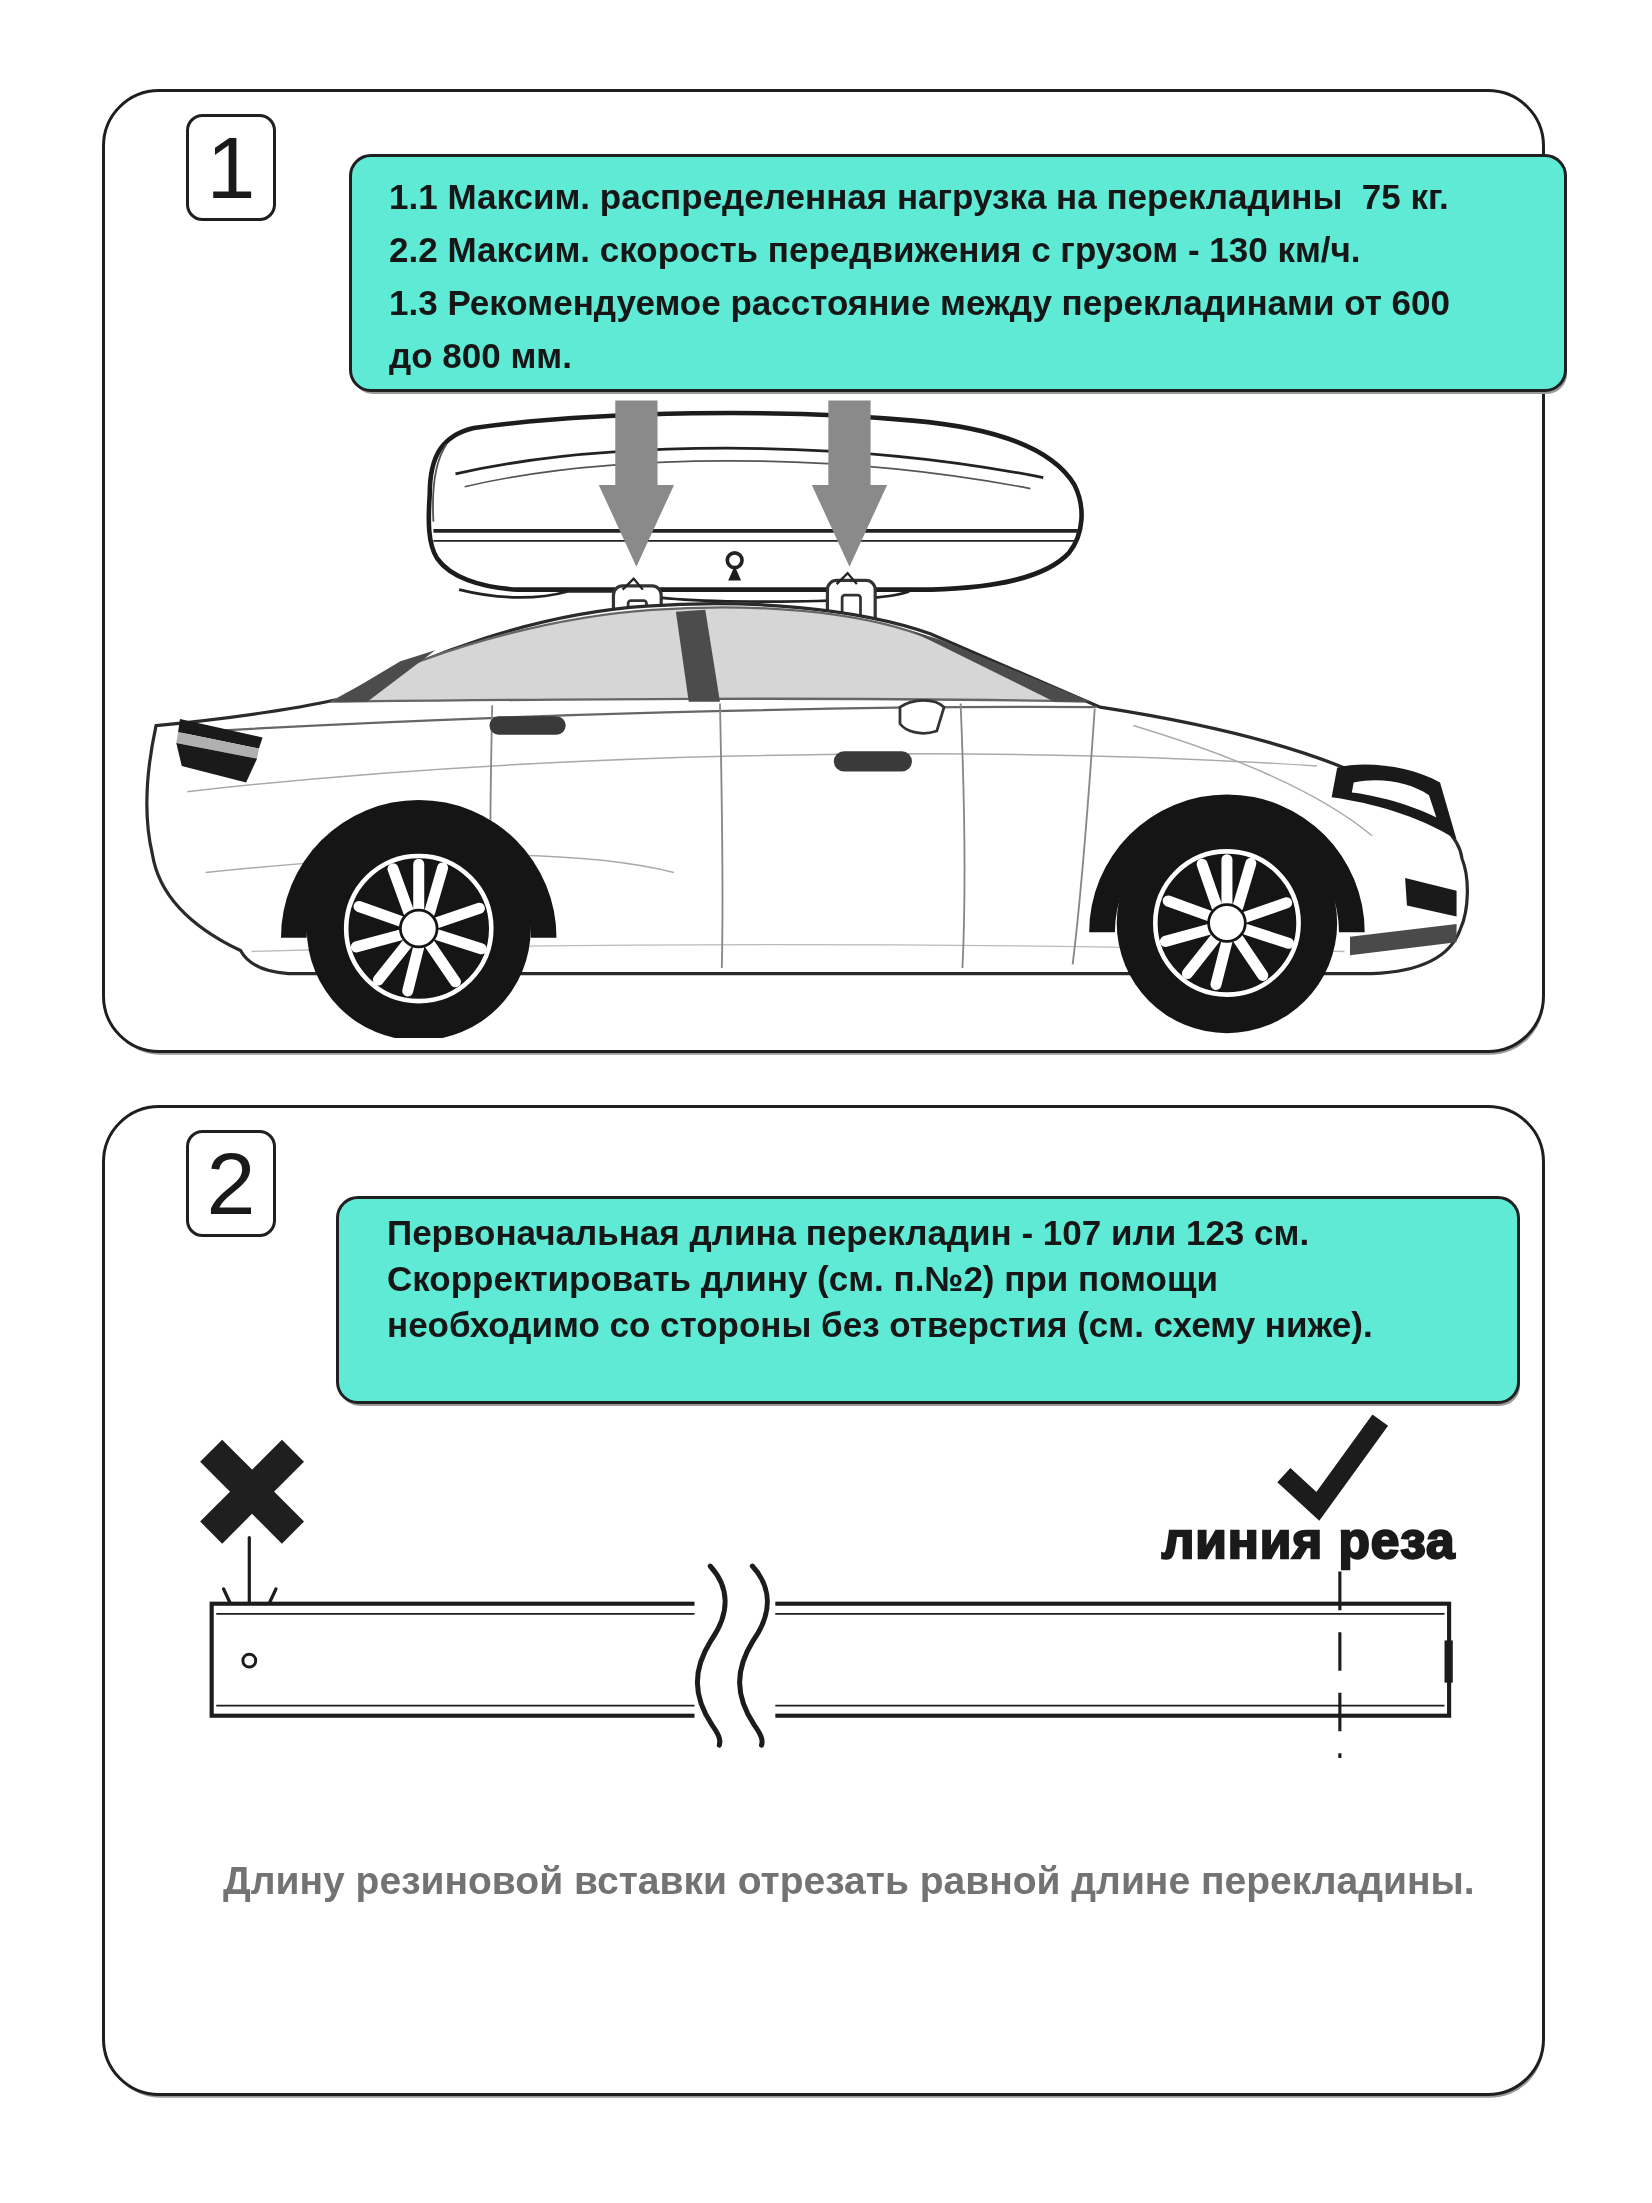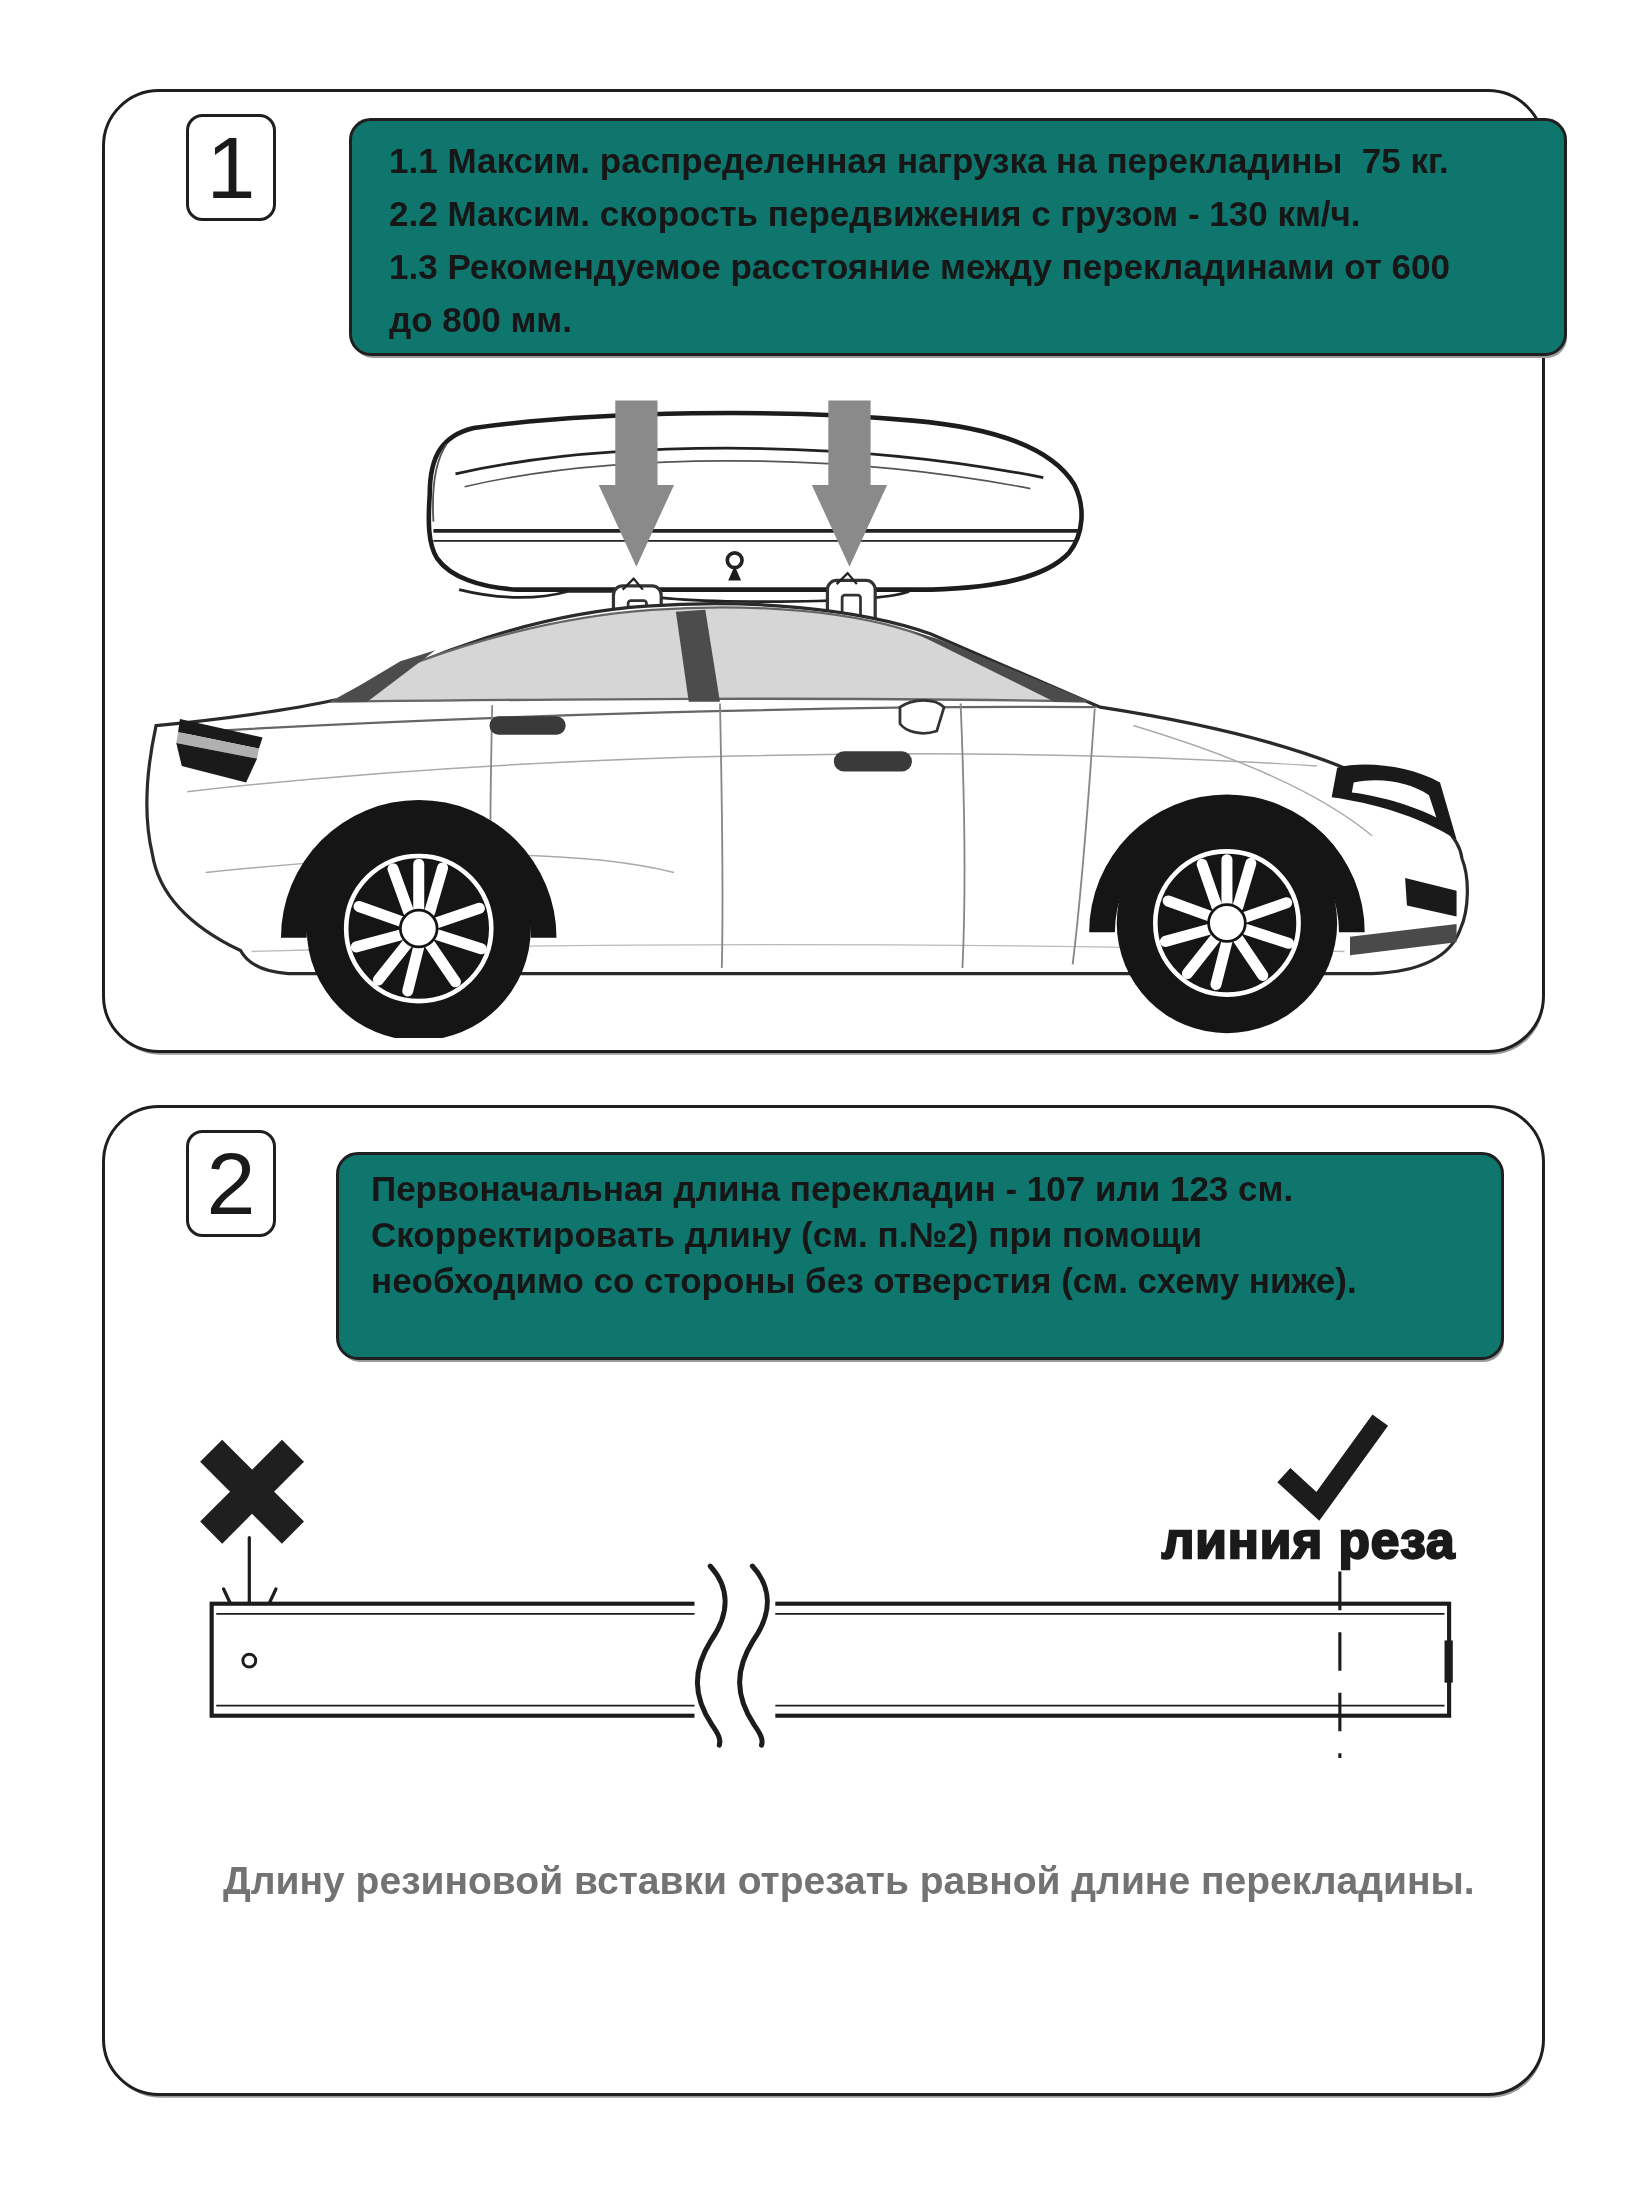--- a/index.html
+++ b/index.html
@@ -14,27 +14,27 @@
   }
   #panel1{top:89px;height:958px;}
   #panel2{top:1105px;height:985px;}
   .badge{
     position:absolute;left:81px;top:22px;width:84px;height:101px;
     border:3.7px solid #1f1f1f;border-radius:16.5px;background:#fff;
     display:flex;align-items:center;justify-content:center;
     font-size:88px;font-weight:400;line-height:1;
   }
   .textbox{
-    position:absolute;background:#0f766e;border:3.7px solid #1f1f1f;border-radius:22px;
+    position:absolute;background:#5eead4;border:3.7px solid #1f1f1f;border-radius:22px;
     box-shadow:1.8px 3.7px 0 -1.8px #9a9a9a;
-    font-weight:bold;font-size:35px;color:#161616;
+    font-weight:bold;font-size:35px;color:#161616;margin-top:36px;
   }
   #textbox1{left:244px;top:26px;width:1175px;height:219px;padding:13px 0 0 37px;}
   #textbox1 .tline{line-height:53px;white-space:pre;}
-  #textbox2{left:231px;top:44px;width:1130px;height:191px;padding:11px 0 0 32px;}
+  #textbox2{left:231px;top:52px;width:1130px;height:191px;padding:11px 0 0 48px;}
   #textbox2 .tline{line-height:46px;white-space:pre;}
   .diagram-svg{position:absolute;left:0;top:0;}
   #caption2{
     position:absolute;left:118px;top:751px;width:1249px;
     font-size:39px;font-weight:bold;white-space:nowrap;color:#737373;
   }
 </style>
 </head>
 <body>
 

